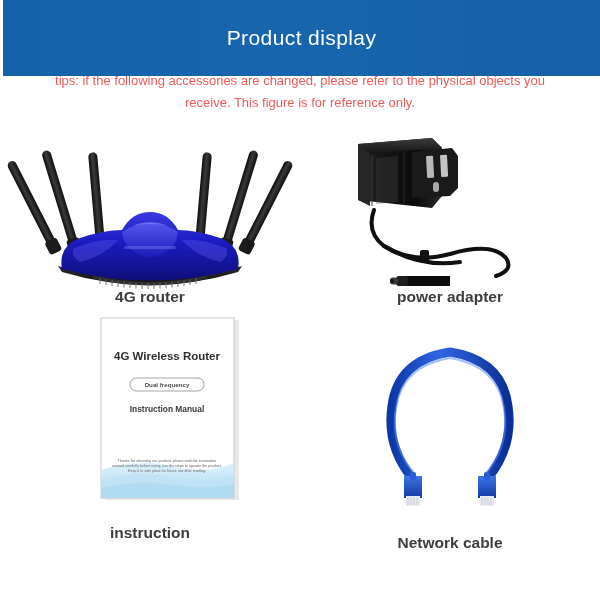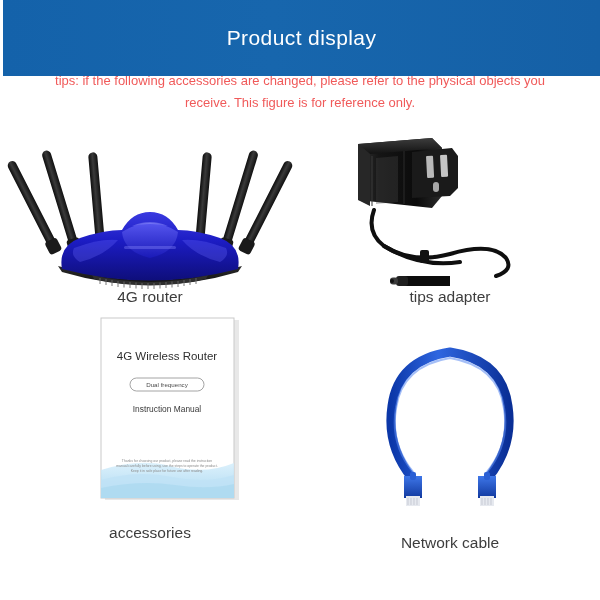--- a/index.html
+++ b/index.html
@@ -48,20 +48,21 @@
     box-sizing: border-box;
   }
 
   
   .grid {
     position: absolute;
     left: 0;
     top: 126px;
     width: 532px;
     height: 450px;
+    font-weight: bold;
   }
   .cell {
     position: absolute;
     width: 300px;
     height: 225px;
   }
   .cell.r0c0 { left: 0;   top: 0; }
   .cell.r0c1 { left: 300px; top: 0; }
   .cell.r1c0 { left: 0;   top: 186px; }
   .cell.r1c1 { left: 300px; top: 200px; }
@@ -241,21 +242,21 @@
         <rect x="120" y="124" width="9" height="13" rx="2" fill="#111"></rect>
 
         <g>
           <path d="M104 150 L150 150 L150 160 L104 160 Z" fill="#0d0d0d"></path>
           <rect x="96" y="150" width="12" height="10" rx="3" fill="#1f1f1f"></rect>
           <rect x="90" y="151.5" width="8" height="7" rx="3" fill="#3a3a3a"></rect>
           <circle cx="92" cy="155" r="2" fill="#111"></circle>
         </g>
       </svg>
     </div>
-    <div class="caption">tips adapter</div>
+    <div class="caption">power adapter</div>
   </div>
 
   <div class="cell r1c0">
     <div class="art" style="height:200px">
       <svg viewBox="0 0 300 200" width="300" height="200">
         <defs>
           <linearGradient id="waveG" x1="0" y1="0" x2="0" y2="1">
             <stop offset="0%" stop-color="#d6eefb"></stop>
             <stop offset="100%" stop-color="#9ed3ef"></stop>
           </linearGradient>
@@ -280,21 +281,21 @@
           <path d="M101 176 Q140 168 175 173 Q208 178 234 172 L234 186 L101 186 Z" fill="#a9d8f0" opacity="0.7"></path>
         </g>
 
         <g fill="#8a8a8a" font-family="Liberation Sans, sans-serif" font-size="3.4">
           <text x="167" y="150" text-anchor="middle">Thanks for choosing our product, please read the instruction</text>
           <text x="167" y="155" text-anchor="middle">manual carefully before using, use the steps to operate the product.</text>
           <text x="167" y="160" text-anchor="middle">Keep it in safe place for future use after reading.</text>
         </g>
       </svg>
     </div>
-    <div class="caption">accessories</div>
+    <div class="caption">instruction</div>
   </div>
 
   <div class="cell r1c1">
     <div class="art" style="height:200px">
       <svg viewBox="0 0 300 200" width="300" height="200">
         <defs>
           <linearGradient id="cableG" x1="0" y1="0" x2="1" y2="0">
             <stop offset="0%" stop-color="#0b37a8"></stop>
             <stop offset="40%" stop-color="#2f66e0"></stop>
             <stop offset="100%" stop-color="#0a2f96"></stop>

